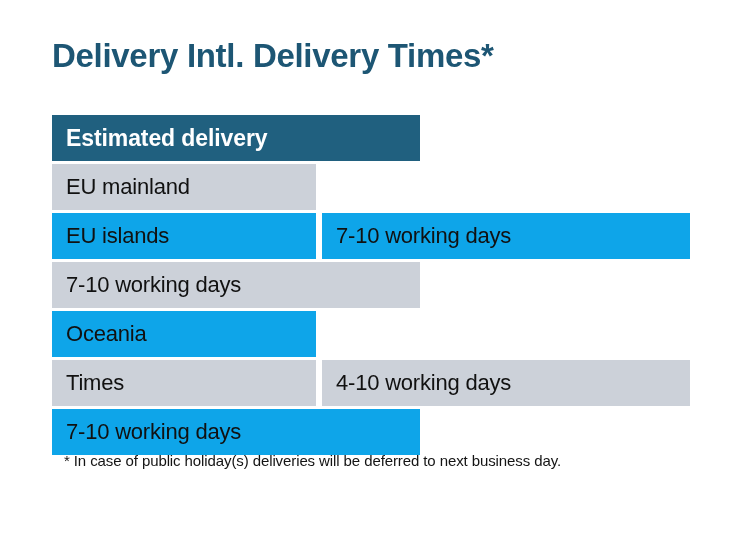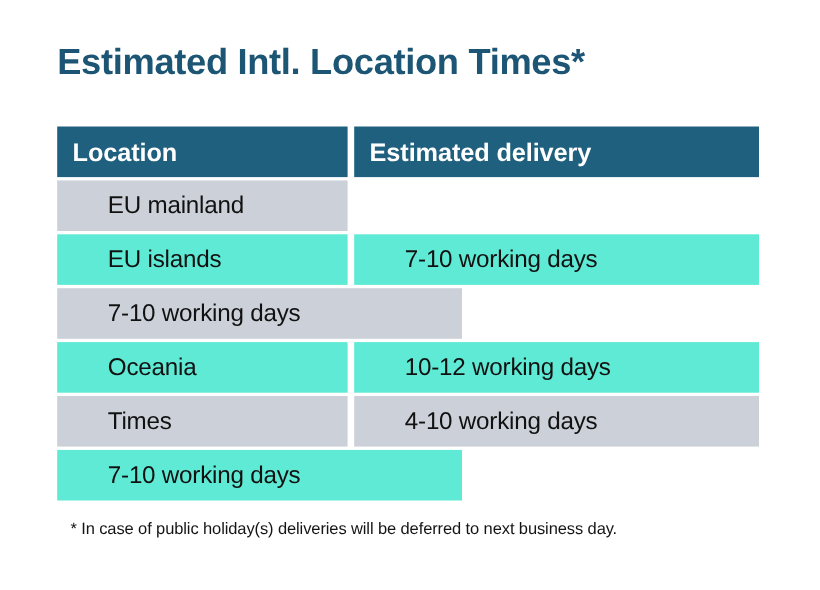--- a/index.html
+++ b/index.html
@@ -66,54 +66,50 @@
     letter-spacing: -0.1px;
     white-space: nowrap;
   }
   .body-row .cell {
     height: 46px;
   }
   .body-row.shade-dark .cell {
     background: #ccd1d9;
   }
   .body-row.shade-light .cell {
-    background: #5eead4;
+    background: #0ea5e9;
   }
   .body-row .cell-text {
     color: #111111;
     font-size: 22px;
     font-weight: 400;
     letter-spacing: -0.2px;
     white-space: nowrap;
-    margin-left: 32px;
   }
   .footnote {
     position: absolute;
     left: 64px;
-    top: 472px;
+    top: 452px;
     font-size: 15px;
     font-weight: 400;
     color: #141414;
     white-space: nowrap;
     letter-spacing: -0.1px;
   }
 </style>
 </head>
 <body>
 
 <div class="page">
 
-  <div class="title">Estimated Intl. Location Times*</div>
+  <div class="title">Delivery Intl. Delivery Times*</div>
 
   <div class="table">
 
     <div class="row header-row">
-      <div class="cell col-a">
-        <span class="cell-text">Location</span>
-      </div>
       <div class="cell col-b">
         <span class="cell-text">Estimated delivery</span>
       </div>
     </div>
 
     <div class="row body-row shade-dark">
       <div class="cell col-a">
         <span class="cell-text">EU mainland</span>
       </div>
     </div>
@@ -130,23 +126,20 @@
     <div class="row body-row shade-dark">
       <div class="cell col-b">
         <span class="cell-text">7-10 working days</span>
       </div>
     </div>
 
     <div class="row body-row shade-light">
       <div class="cell col-a">
         <span class="cell-text">Oceania</span>
       </div>
-      <div class="cell col-b">
-        <span class="cell-text">10-12 working days</span>
-      </div>
     </div>
 
     <div class="row body-row shade-dark">
       <div class="cell col-a">
         <span class="cell-text">Times</span>
       </div>
       <div class="cell col-b">
         <span class="cell-text">4-10 working days</span>
       </div>
     </div>

